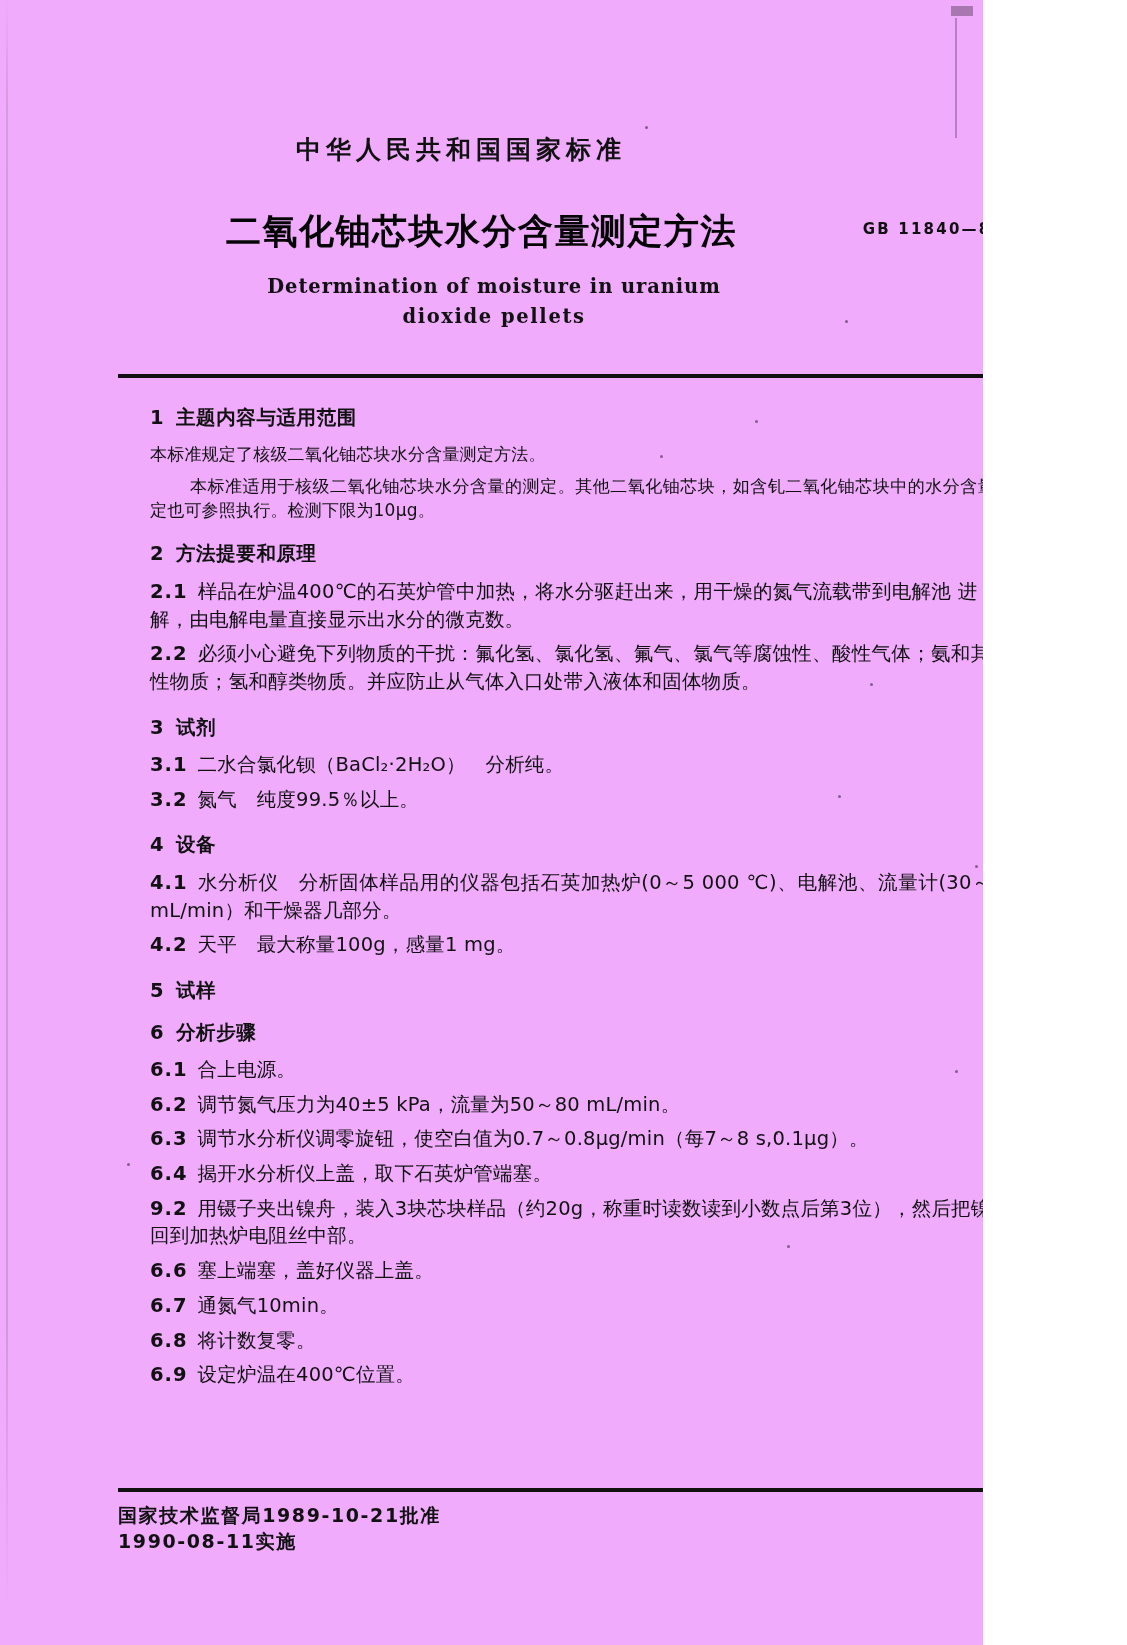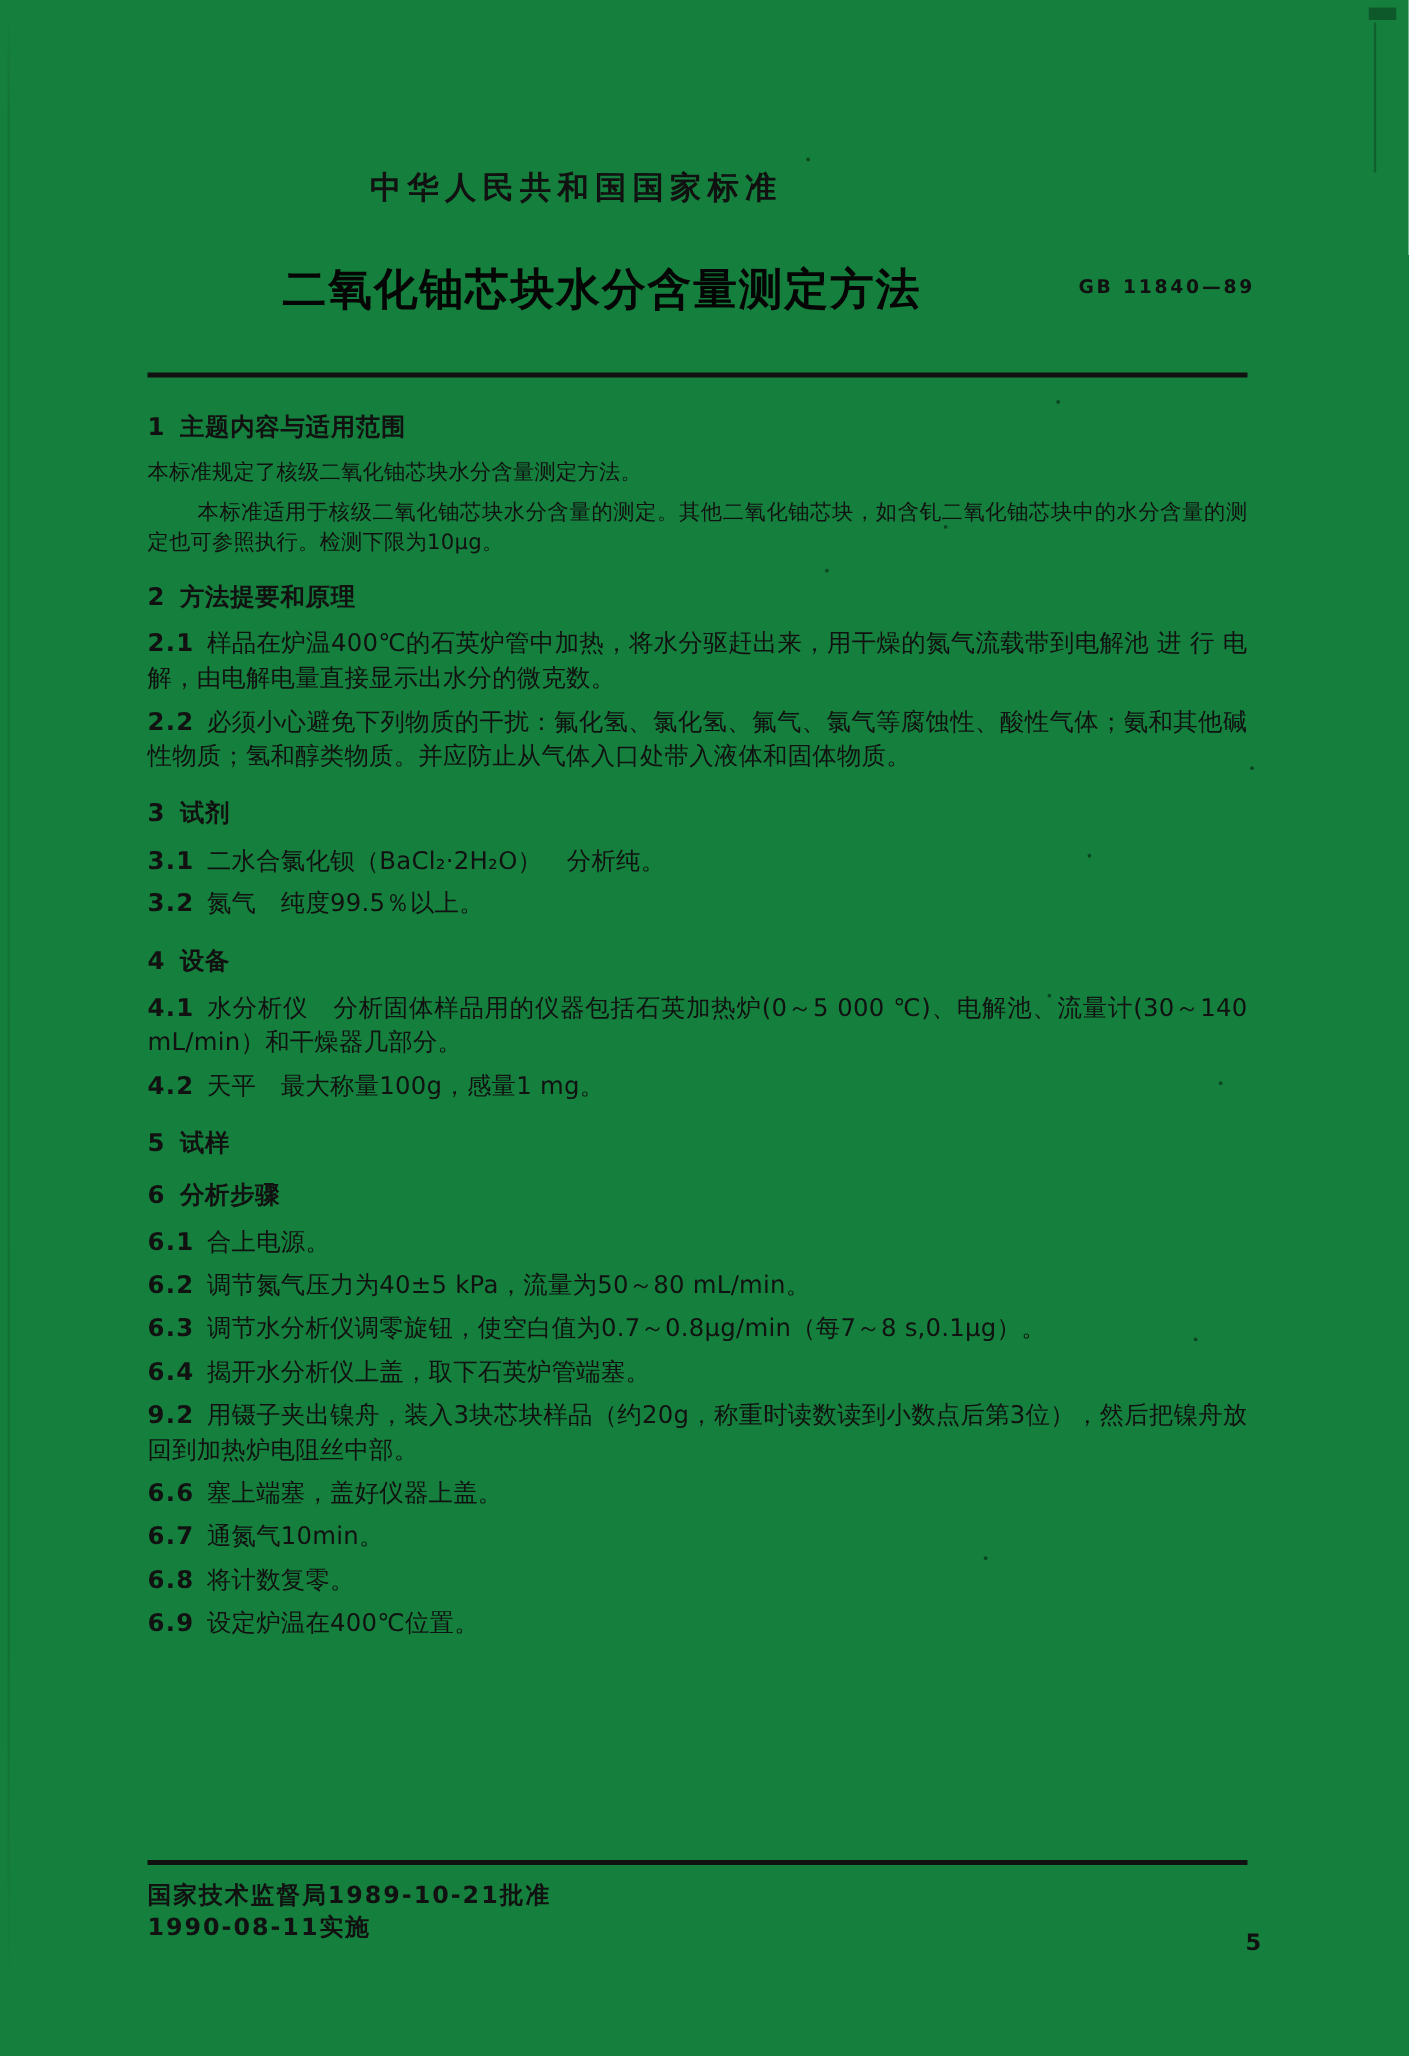--- a/index.html
+++ b/index.html
@@ -6,23 +6,23 @@
     margin: 0;
     padding: 0;
     background: #ffffff;
   }
   body {
     font-family: "DejaVu Sans", "Liberation Sans", sans-serif;
     color: #1a1a1a;
   }
   #page {
     position: relative;
-    width: 1127px;
+    width: 983px;
     height: 1645px;
-    background: #15803d;
+    background: #f0abfc;
     overflow: hidden;
   }
   
   .scan-edge-left {
     position: absolute;
     left: 6px; top: 0; bottom: 0;
     width: 2px;
     background: linear-gradient(to bottom, rgba(0,0,0,0.00) 0%, rgba(0,0,0,0.10) 6%, rgba(0,0,0,0.12) 80%, rgba(0,0,0,0.0) 98%);
   }
   .scan-edge-right {
@@ -107,20 +107,21 @@
     width: 880px;
   }
 
   
   .body {
     margin-top: 30px;
     width: 880px;
     font-size: 19.5px;
     line-height: 1.0;
     color: #111;
+    margin-left: 32px;
   }
   .sec-head {
     font-weight: 700;
     font-size: 19.5px;
     margin: 22px 0 14px 0;
     letter-spacing: 0.6px;
   }
   .sec-head .num {
     display: inline-block;
     min-width: 26px;
@@ -214,20 +215,24 @@
   <div class="sheet">
     <div class="content">
 
       <div class="doc-kind">中华人民共和国国家标准</div>
 
       <div class="title-row">
         <div class="title-cn">二氧化铀芯块水分含量测定方法</div>
         <div class="std-no">GB 11840—89</div>
       </div>
 
+      <div class="title-en">
+        <div class="line1">Determination of moisture in uranium</div>
+        <div class="line2">dioxide  pellets</div>
+      </div>
 
       <div class="rule-top"></div>
 
       <div class="body">
 
         <div class="sec-head">
           <span class="num">1</span><span>主题内容与适用范围</span>
         </div>
         <p class="para">本标准规定了核级二氧化铀芯块水分含量测定方法。</p>
         <p class="para indent">本标准适用于核级二氧化铀芯块水分含量的测定。其他二氧化铀芯块，如含钆二氧化铀芯块中的水分含量的测定也可参照执行。检测下限为10μg。</p>

